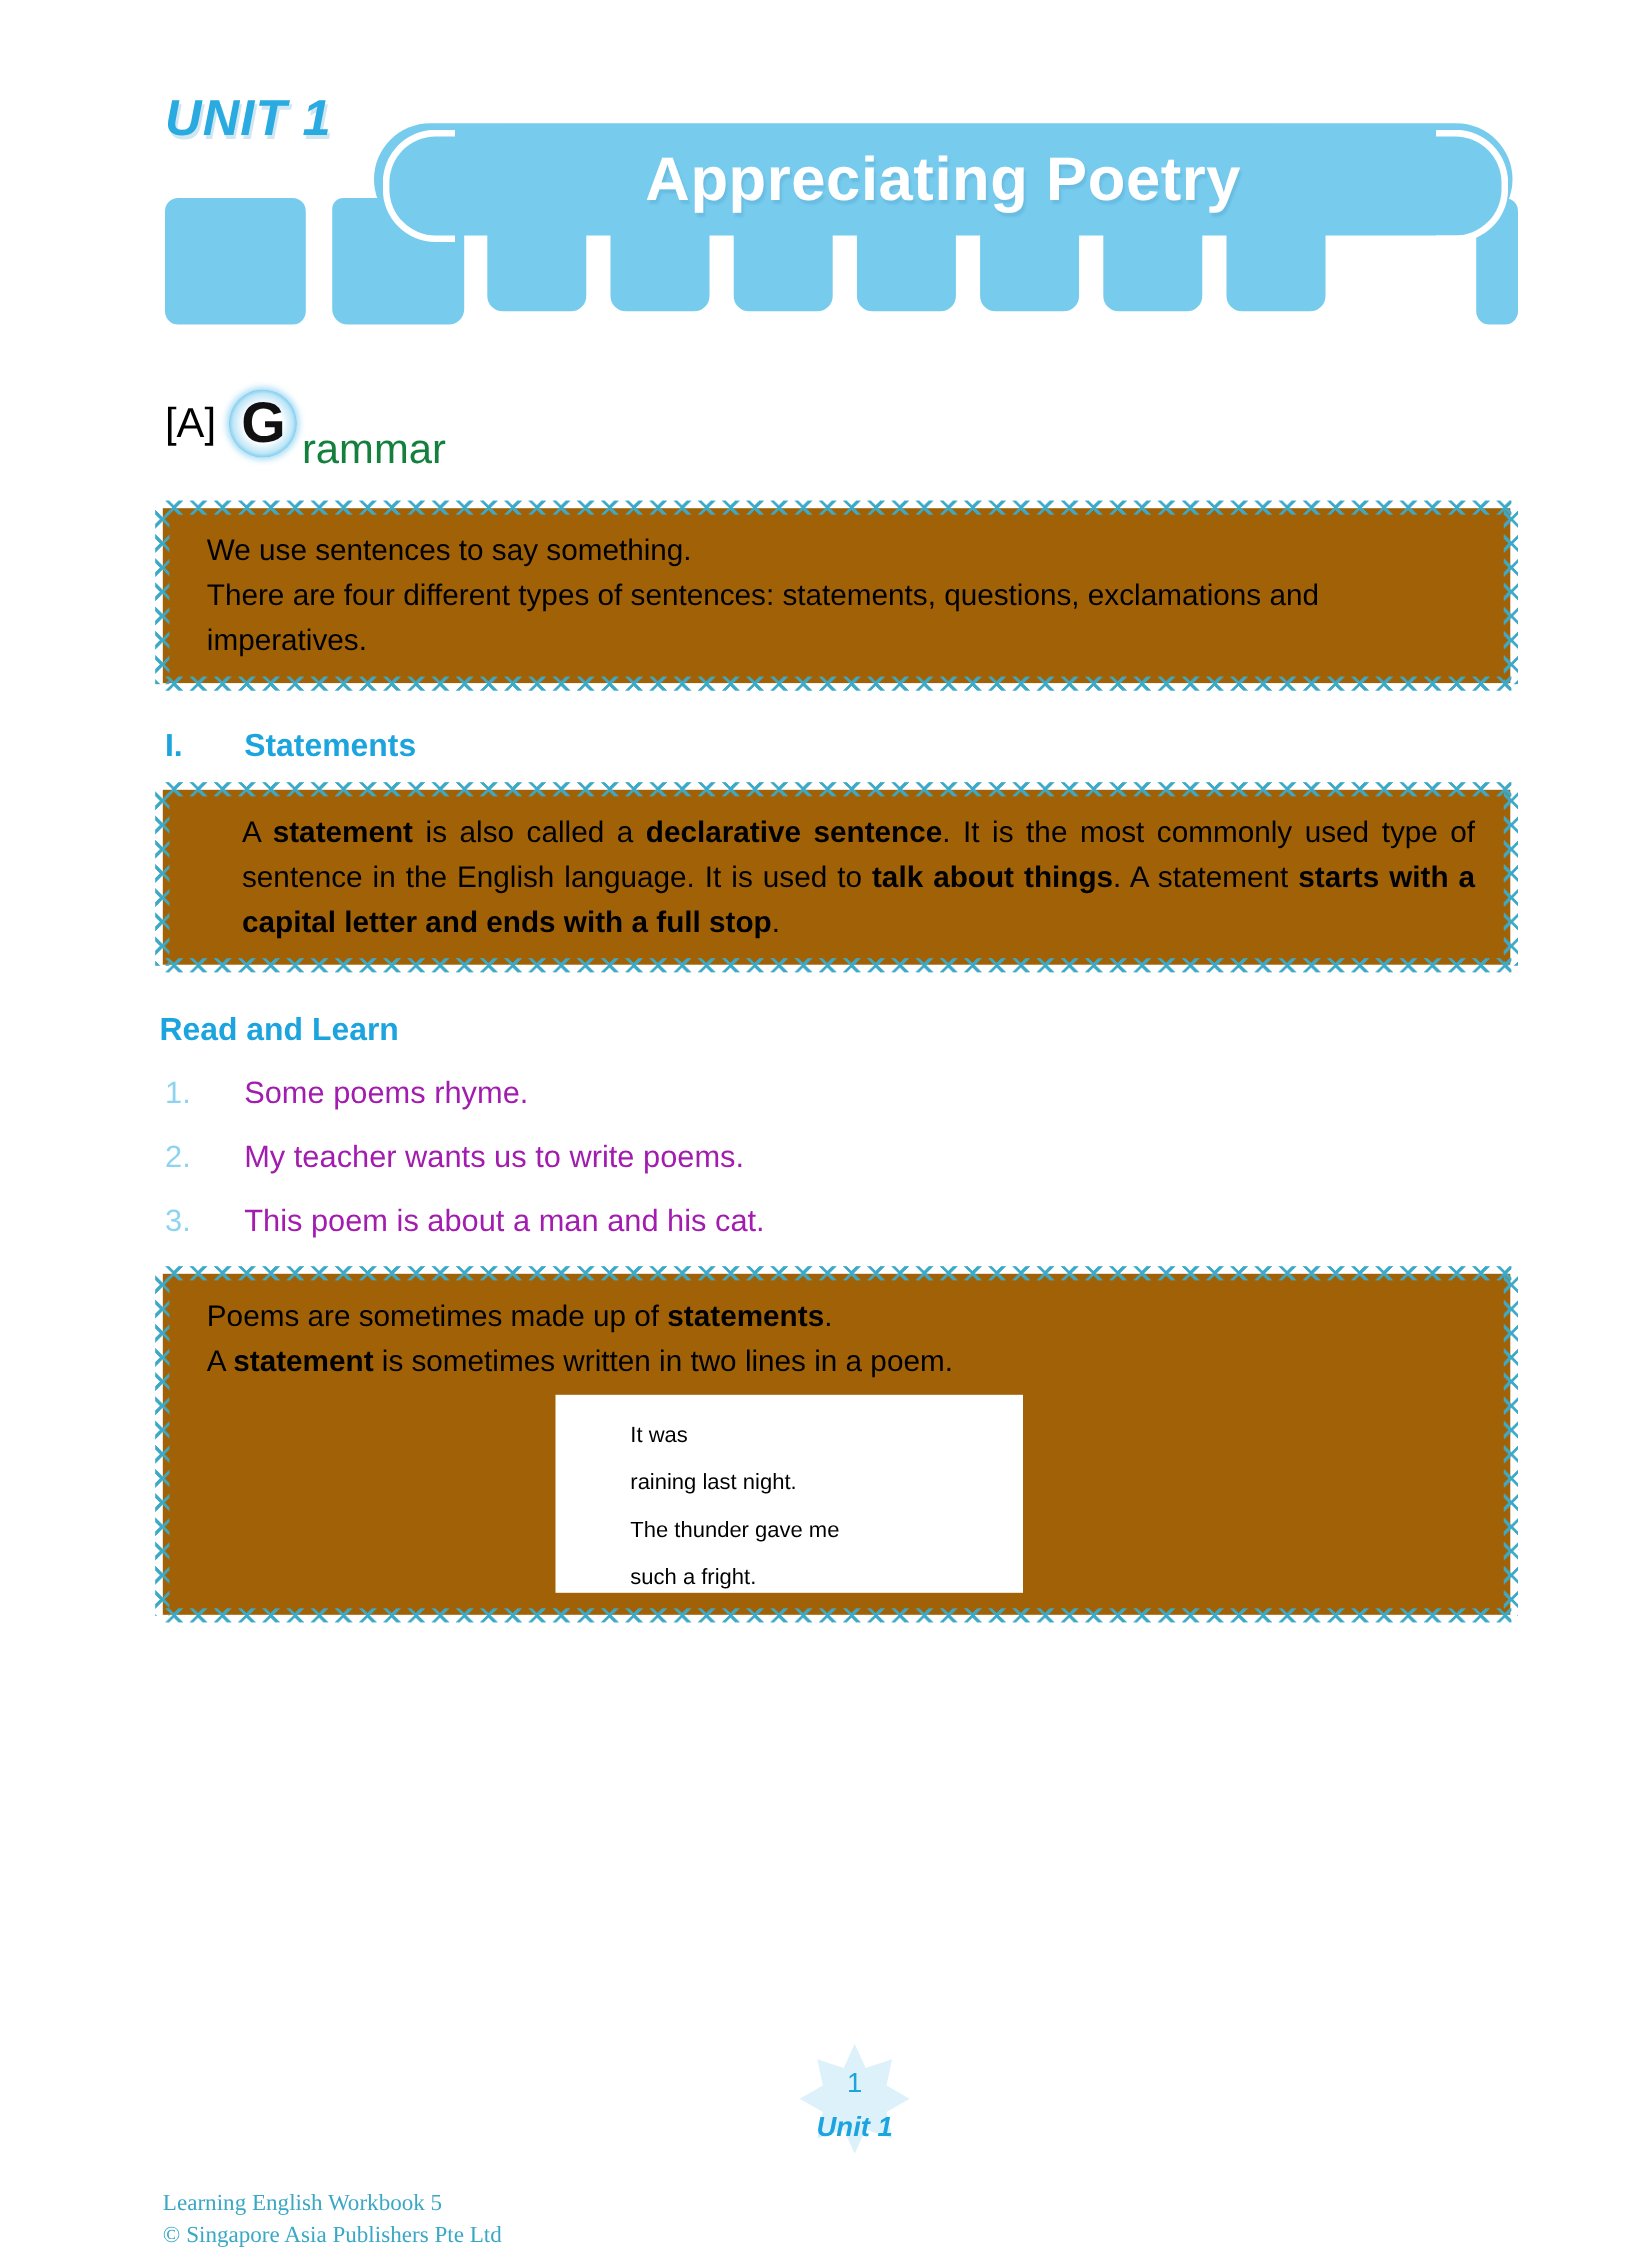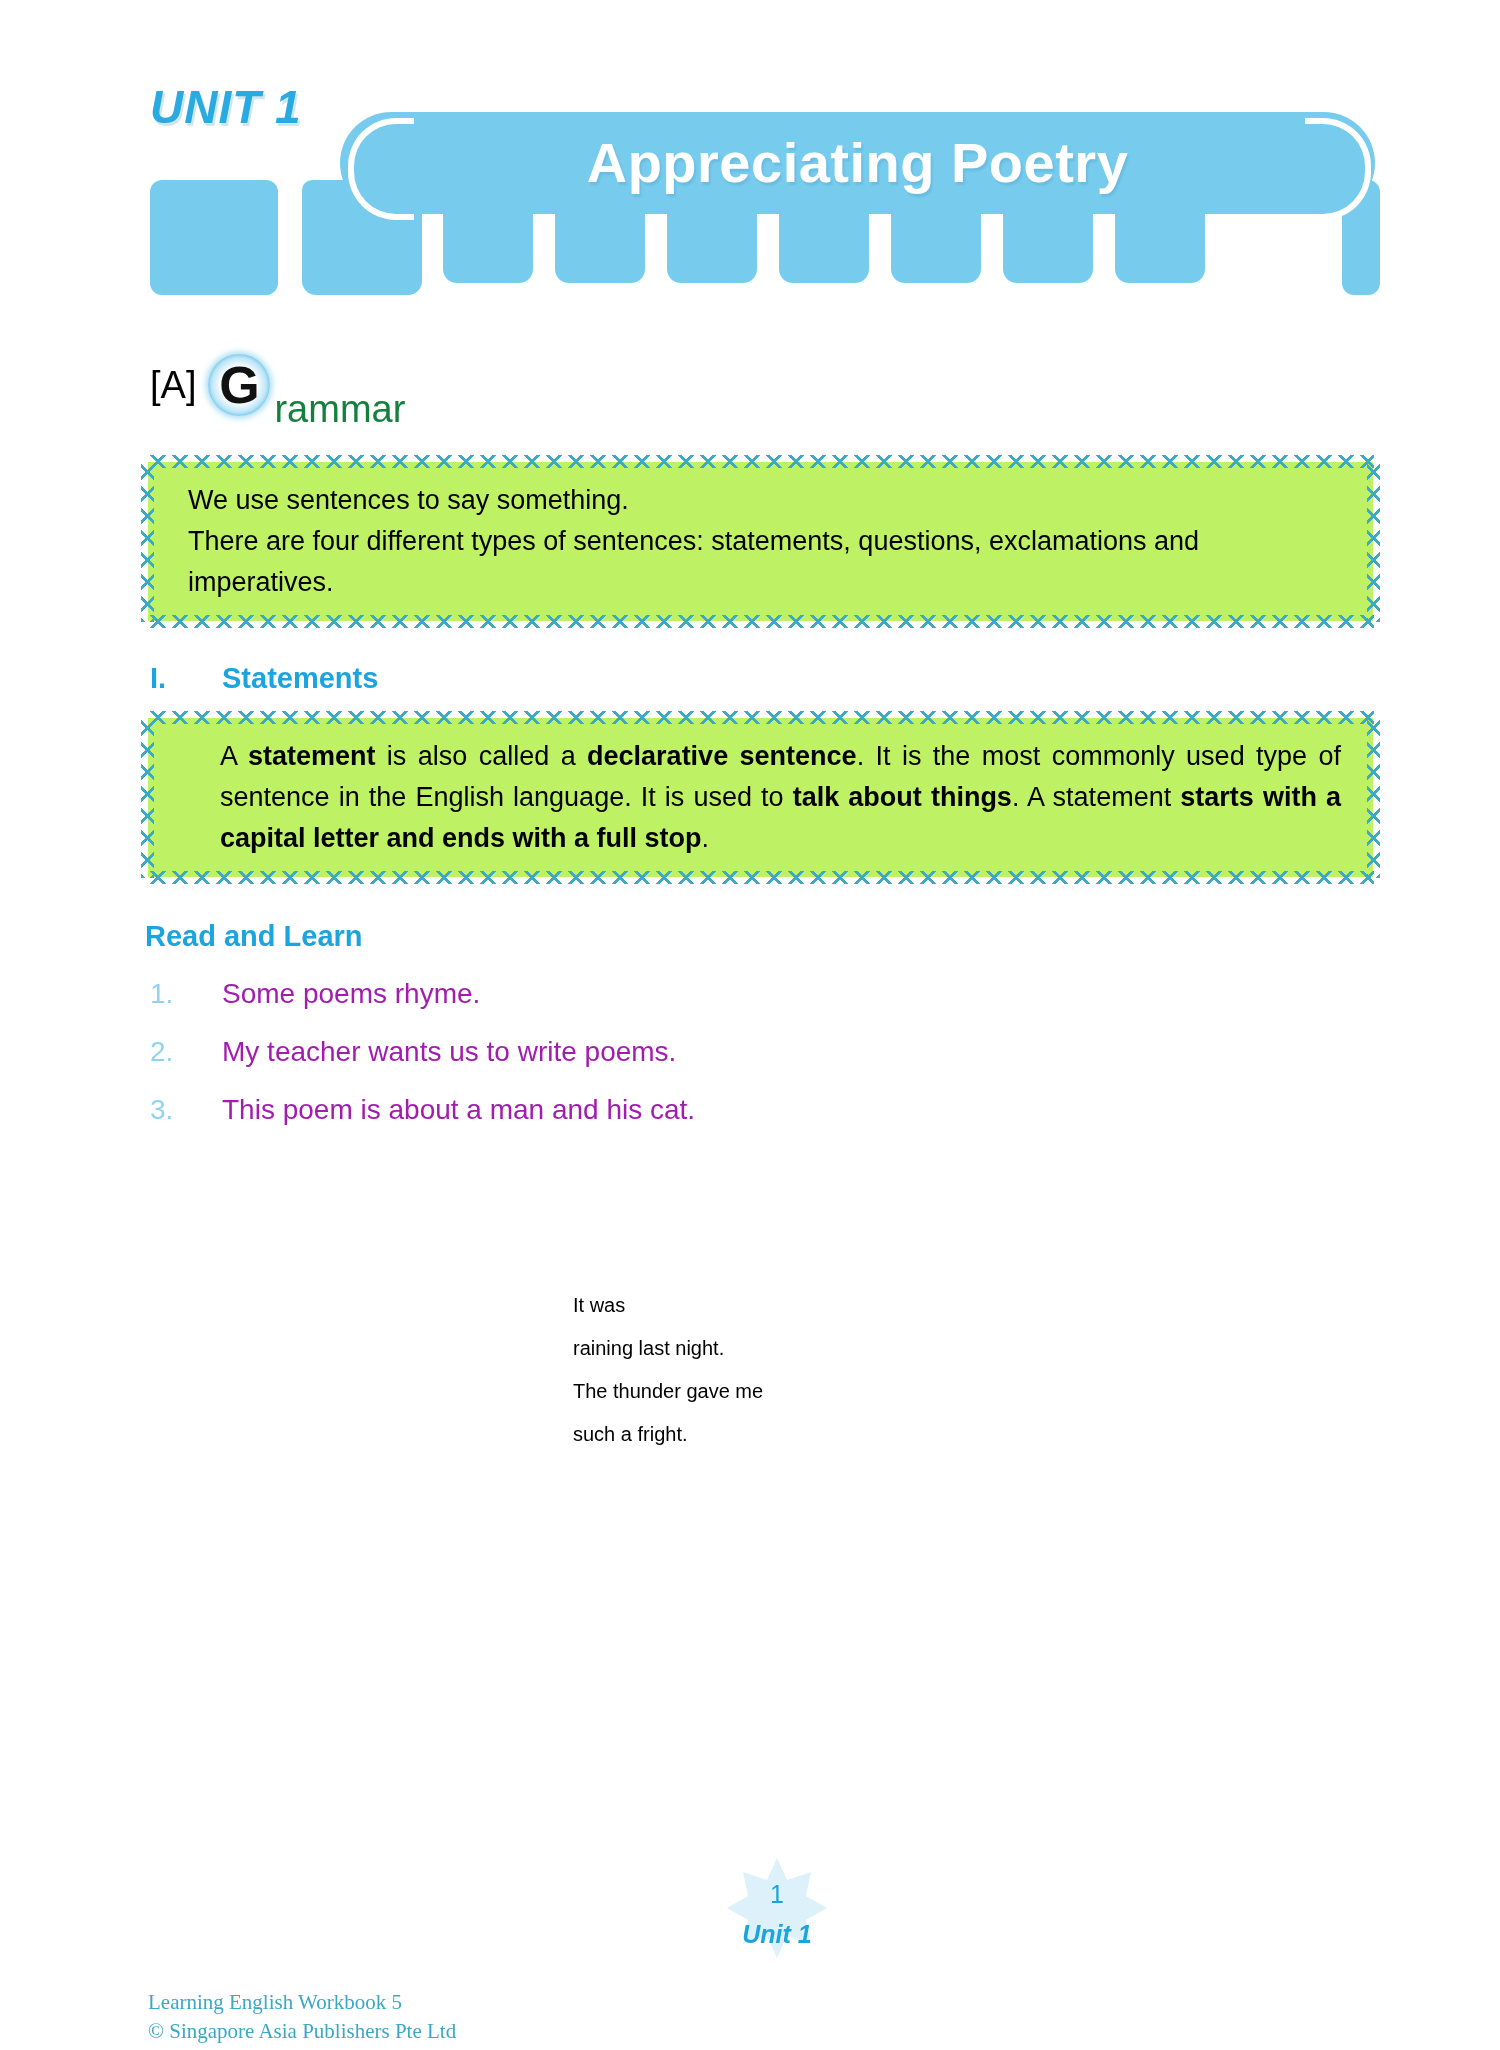--- a/index.html
+++ b/index.html
@@ -170,21 +170,21 @@
     font-size: 38px;
     color: #15803d;
     margin-left: 2px;
     font-family: Liberation Sans, sans-serif;
     margin-top: 48px;
   }
 
   
   .infobox {
     position: absolute;
-    background: #bef264;
+    background: #a16207;
     box-sizing: border-box;
     padding: 18px 32px 18px 40px;
   }
   .infobox::before,
   .infobox::after {
     content: "";
     position: absolute;
     left: -1px;
     right: -1px;
     height: 13px;
@@ -423,20 +423,30 @@
     <div class="num-row">
       <span class="num-idx">2.</span>
       <span class="num-txt">My teacher wants us to write poems.</span>
     </div>
     <div class="num-row">
       <span class="num-idx">3.</span>
       <span class="num-txt">This poem is about a man and his cat.</span>
     </div>
   </div>
 
+  <div class="infobox" id="box-poems">
+    <span class="edge-l"></span>
+    <span class="edge-r"></span>
+    <div class="box-text">
+      <span>Poems are sometimes made up of </span><b>statements</b><span>.</span>
+    </div>
+    <div class="box-text">
+      <span>A </span><b>statement</b><span> is sometimes written in two lines in a poem.</span>
+    </div>
+  </div>
 
   <div class="poem-box">
     <div class="poem-line">It was</div>
     <div class="poem-line">raining last night.</div>
     <div class="poem-line">The thunder gave me</div>
     <div class="poem-line">such a fright.</div>
   </div>
 
   <div class="footer-left">
     <div>Learning English Workbook 5</div>

